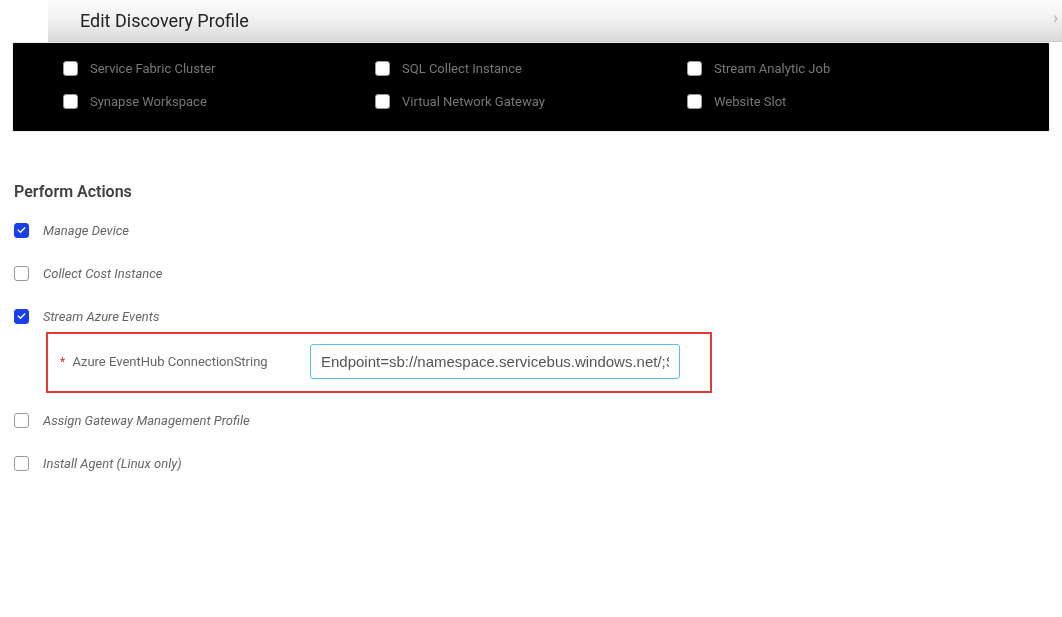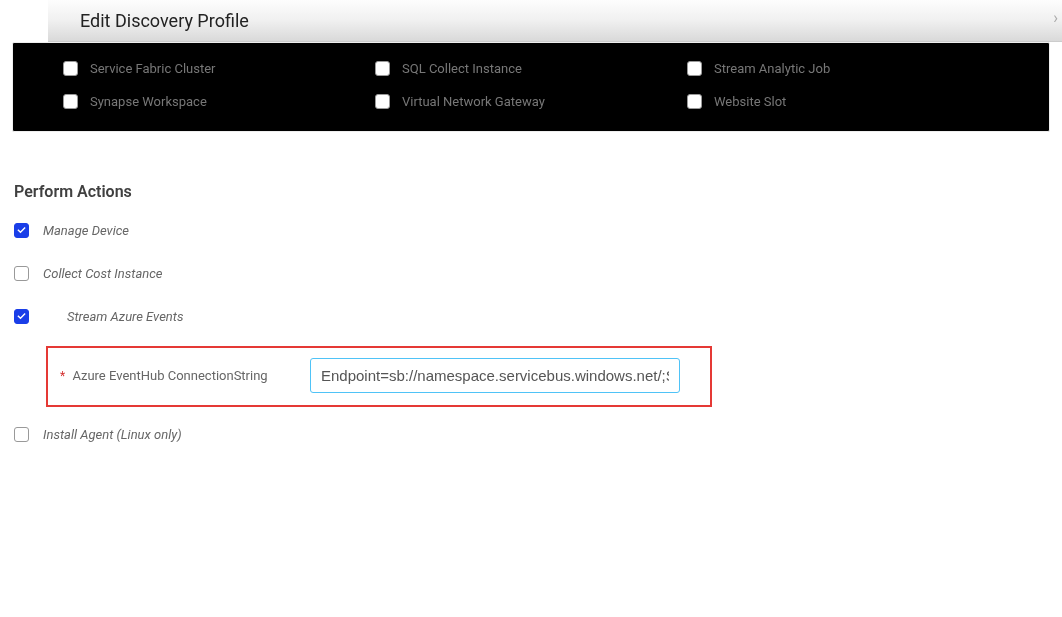--- a/index.html
+++ b/index.html
@@ -183,36 +183,40 @@
         </svg>
       </span>
     <span class="action-label">Manage Device</span>
   </div>
 
   <div class="action-item">
     <span class="chk"></span>
     <span class="action-label">Collect Cost Instance</span>
   </div>
 
-  <div class="action-item" style="gap:24px;">
+  <div class="action-item" style="margin-bottom:14px;">
     <span class="chk checked">
         <svg viewBox="0 0 16 16">
           <path fill="#fff" d="M6.5 12L2 7.5l1.4-1.4 3.1 3.1L12.6 3l1.4 1.4z"></path>
         </svg>
       </span>
     <span class="action-label">Stream Azure Events</span>
   </div>
 
   <div class="highlight-box">
     <div class="field-label">
       <span class="req-asterisk">*</span>
       <span>Azure EventHub ConnectionString</span>
     </div>
     <input class="conn-input" type="text" value="Endpoint=sb://namespace.servicebus.windows.net/;SharedAccessKeyName=..." style="">
   </div>
 
+  <div class="action-item">
+    <span class="chk"></span>
+    <span class="action-label">Assign Gateway Management Profile</span>
+  </div>
 
   <div class="action-item">
     <span class="chk"></span>
     <span class="action-label">Install Agent (Linux only)</span>
   </div>
 
 </div>
 
 </body></html>

